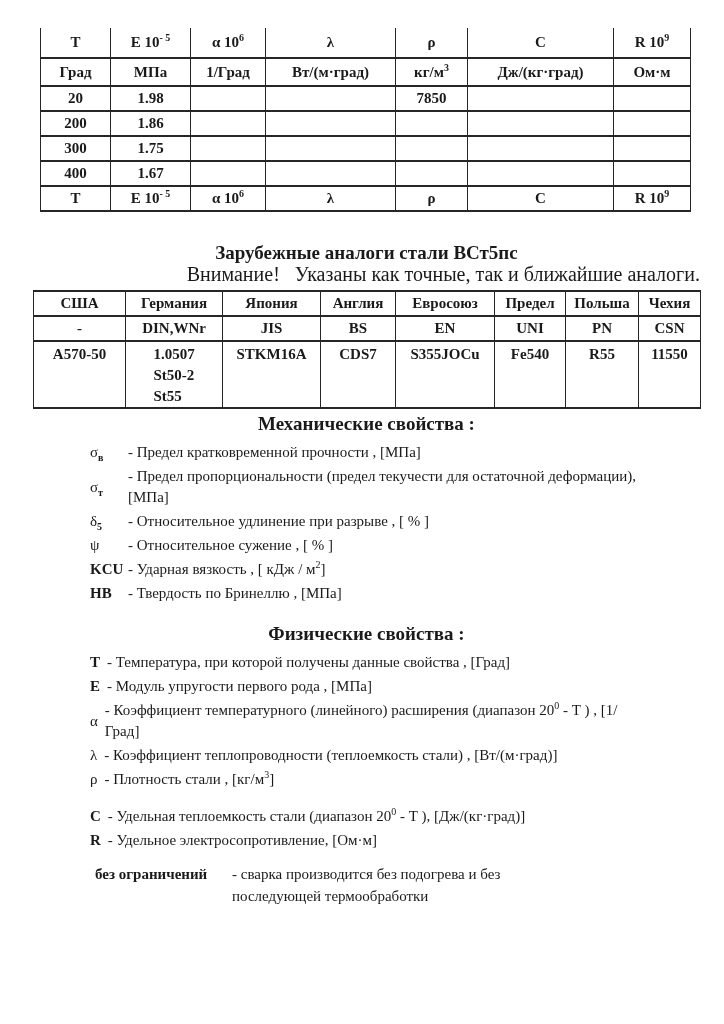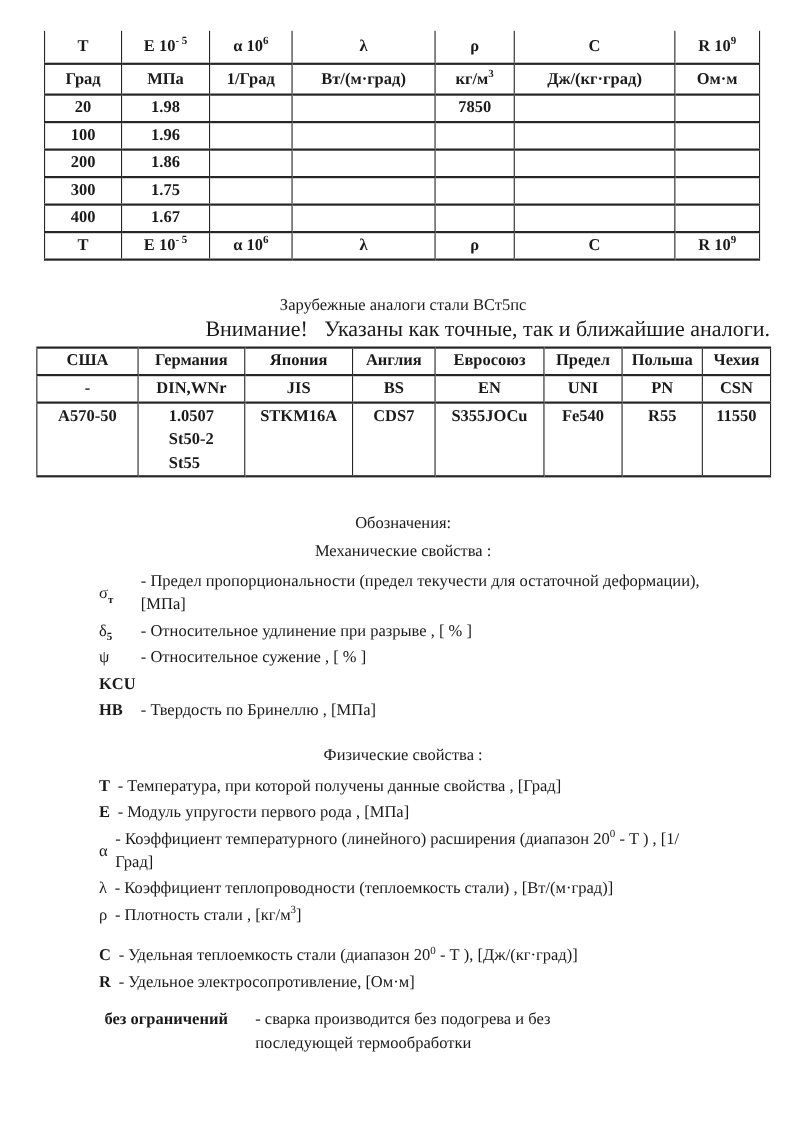--- a/index.html
+++ b/index.html
@@ -25,21 +25,21 @@
 
   
   #prop-table { margin: 28px 0 0 40px; width: 650px; font-size: 15px; font-weight: bold; }
   #prop-table .r-h1 td  { border-top: none; height: 30px; }
   #prop-table .r-unit td { height: 28px; }
   #prop-table .r-data td { height: 25px; }
   #prop-table .r-foot td { height: 25px; }
 
   
   .centered { width: 667px; margin-left: 33px; text-align: center; }
-  .title-bold { font-weight: normal; font-size: 15px; line-height: 20px; }
+  .title-bold { font-weight: bold; font-size: 19px; line-height: 20px; }
   .note { font-size: 20px; line-height: 20px; text-align: right; }
   .mt-analog-title { margin-top: 31px; }
   .mt-note { margin-top: 1px; }
   .mt-legend { margin-top: 32px; }
   .mt-sub { margin-top: 5px; }
   .mt-phys { margin-top: 20px; }
   .mt-weld { margin-top: 18px; }
 
   
   #analog-table { margin: 6px 0 0 33px; width: 667px; font-size: 15px; }
@@ -101,29 +101,20 @@
           <td>кг/м<sup>3</sup></td>
           <td>Дж/(кг·град)</td>
           <td>Ом·м</td>
         </tr>
         <tr class="r-data">
           <td>20</td>
           <td>1.98</td>
           <td></td>
           <td></td>
           <td>7850</td>
-          <td></td>
-          <td></td>
-        </tr>
-        <tr class="r-data">
-          <td>100</td>
-          <td>1.96</td>
-          <td></td>
-          <td></td>
-          <td></td>
           <td></td>
           <td></td>
         </tr>
         <tr class="r-data">
           <td>200</td>
           <td>1.86</td>
           <td></td>
           <td></td>
           <td></td>
           <td></td>
@@ -200,37 +191,41 @@
           <td><div class="lines"><div>STKM16A</div></div></td>
           <td><div class="lines"><div>CDS7</div></div></td>
           <td><div class="lines"><div>S355JOCu</div></div></td>
           <td><div class="lines"><div>Fe540</div></div></td>
           <td><div class="lines"><div>R55</div></div></td>
           <td><div class="lines"><div>11550</div></div></td>
         </tr>
       </tbody>
   </table>
 
-  <div class="centered title-bold mt-legend">Обозначения:</div>
   <div class="centered title-bold mt-sub">Механические свойства :</div>
   <div id="mech-list" class="list">
       <div class="def-row">
+        <span class="sym w38">σ<sub>в</sub></span>
+        <span class="def-text">- Предел кратковременной прочности , [МПа]</span>
+      </div>
+      <div class="def-row">
         <span class="sym w38">σ<sub>т</sub></span>
         <span class="def-text">- Предел пропорциональности (предел текучести для остаточной деформации), [МПа]</span>
       </div>
       <div class="def-row">
         <span class="sym w38">δ<sub>5</sub></span>
         <span class="def-text">- Относительное удлинение при разрыве , [ % ]</span>
       </div>
       <div class="def-row">
         <span class="sym w38">ψ</span>
         <span class="def-text">- Относительное сужение , [ % ]</span>
       </div>
       <div class="def-row">
         <span class="sym w38 b">KCU</span>
+        <span class="def-text">- Ударная вязкость , [ кДж / м<sup>2</sup>]</span>
       </div>
       <div class="def-row">
         <span class="sym w38 b">HB</span>
         <span class="def-text">- Твердость по Бринеллю , [МПа]</span>
       </div>
     </div>
 
   <div class="centered title-bold mt-phys">Физические свойства :</div>
   <div id="phys-list" class="list">
       <div class="def-row">

